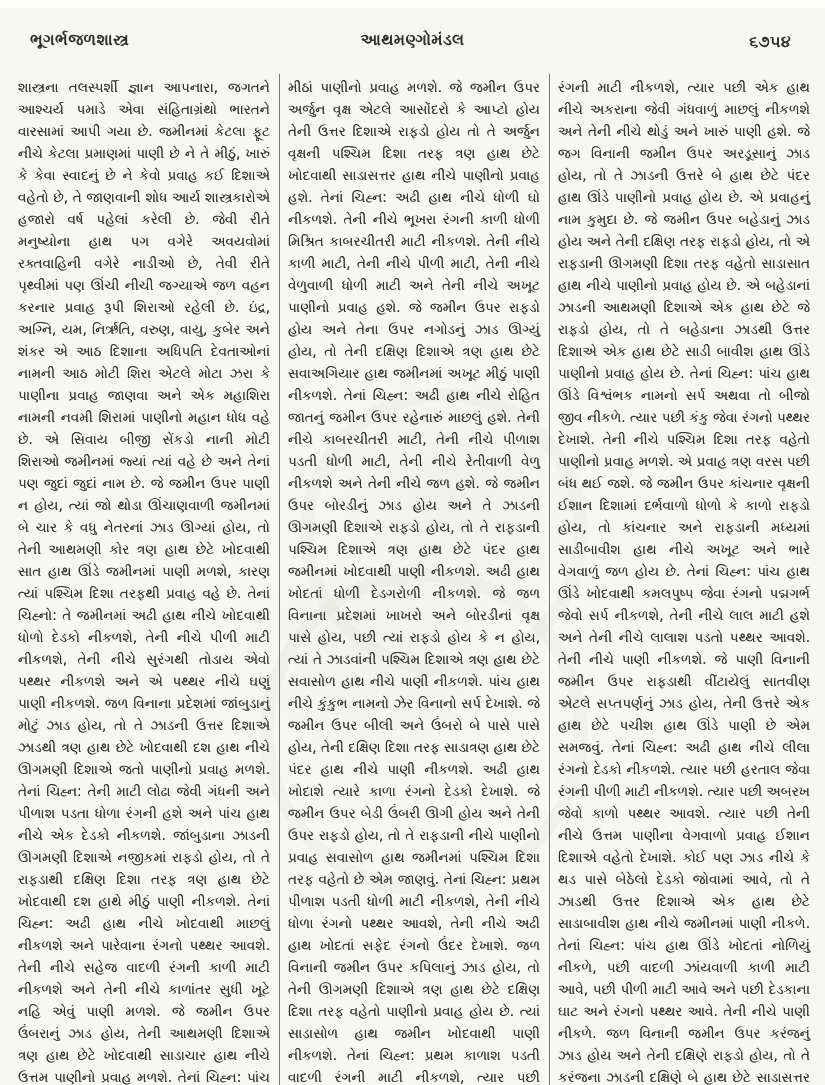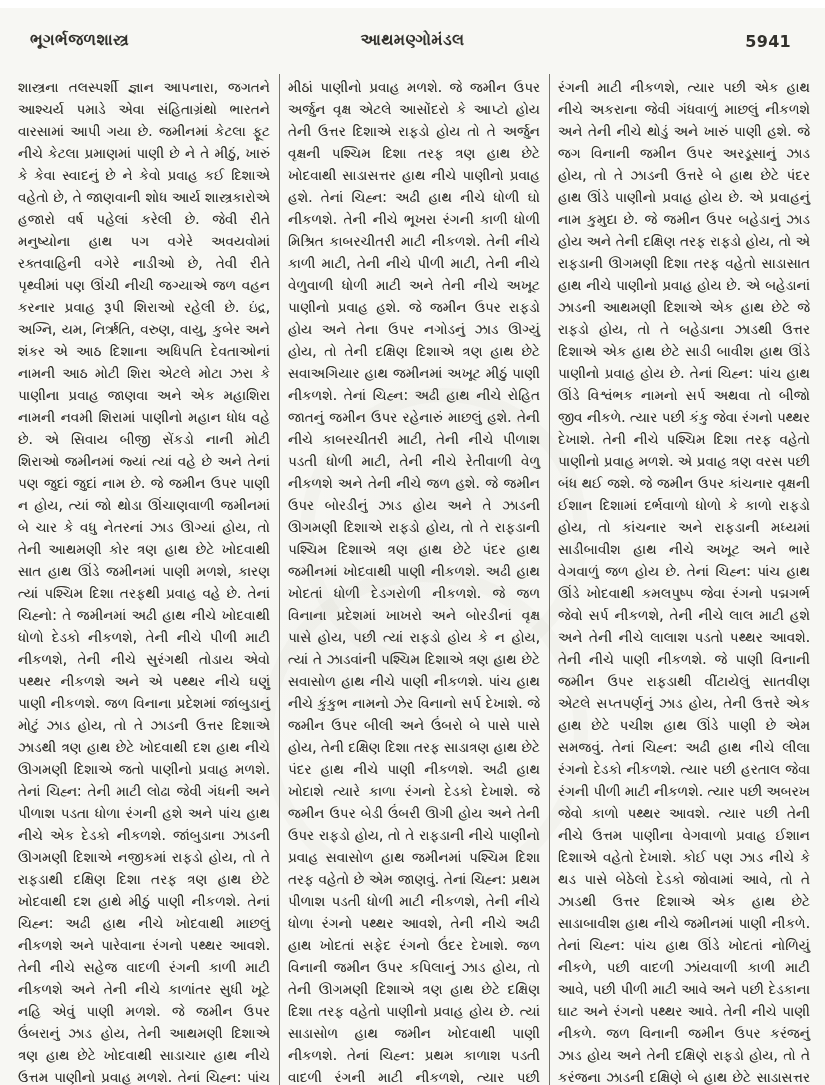--- a/index.html
+++ b/index.html
@@ -66,21 +66,21 @@
 <body>
 
 <div class="page">
 
   <div class="scan-watermark wm1"></div>
   <div class="scan-watermark wm2"></div>
 
   <div class="page-header">
     <span class="running-head-left">ભૂગર્ભજળશાસ્ત્ર</span>
     <span class="book-title">આથમણ્ગોમંડલ</span>
-    <span class="page-number">5941</span>
+    <span class="page-number">૬૭૫૪</span>
   </div>
 
   <div class="text-columns">
     <div class="col">શાસ્ત્રના તલસ્પર્શી જ્ઞાન આપનારા, જગતને આશ્ચર્ય પમાડે એવા સંહિતાગ્રંથો ભારતને વારસામાં આપી ગયા છે. જમીનમાં કેટલા ફૂટ નીચે કેટલા પ્રમાણમાં પાણી છે ને તે મીઠું, ખારું કે કેવા સ્વાદનું છે ને કેવો પ્રવાહ કઈ દિશાએ વહેતો છે, તે જાણવાની શોધ આર્ય શાસ્ત્રકારોએ હજારો વર્ષ પહેલાં કરેલી છે. જેવી રીતે મનુષ્યોના હાથ પગ વગેરે અવયવોમાં રક્તવાહિની વગેરે નાડીઓ છે, તેવી રીતે પૃથ્વીમાં પણ ઊંચી નીચી જગ્યાએ જળ વહન કરનાર પ્રવાહ રૂપી શિરાઓ રહેલી છે. ઇંદ્ર, અગ્નિ, યમ, નિર્ઋતિ, વરુણ, વાયુ, કુબેર અને શંકર એ આઠ દિશાના અધિપતિ દેવતાઓનાં નામની આઠ મોટી શિરા એટલે મોટા ઝરા કે પાણીના પ્રવાહ જાણવા અને એક મહાશિરા નામની નવમી શિરામાં પાણીનો મહાન ધોધ વહે છે. એ સિવાય બીજી સેંકડો નાની મોટી શિરાઓ જમીનમાં જ્યાં ત્યાં વહે છે અને તેનાં પણ જુદાં જુદાં નામ છે. જે જમીન ઉપર પાણી ન હોય, ત્યાં જો થોડા ઊંચાણવાળી જમીનમાં બે ચાર કે વધુ નેતરનાં ઝાડ ઊગ્યાં હોય, તો તેની આથમણી કોર ત્રણ હાથ છેટે ખોદવાથી સાત હાથ ઊંડે જમીનમાં પાણી મળશે, કારણ ત્યાં પશ્ચિમ દિશા તરફથી પ્રવાહ વહે છે. તેનાં ચિહ્નો: તે જમીનમાં અઢી હાથ નીચે ખોદવાથી ધોળો દેડકો નીકળશે, તેની નીચે પીળી માટી નીકળશે, તેની નીચે સુરંગથી તોડાય એવો પથ્થર નીકળશે અને એ પથ્થર નીચે ઘણું પાણી નીકળશે. જળ વિનાના પ્રદેશમાં જાંબુડાનું મોટું ઝાડ હોય, તો તે ઝાડની ઉત્તર દિશાએ ઝાડથી ત્રણ હાથ છેટે ખોદવાથી દશ હાથ નીચે ઊગમણી દિશાએ જતો પાણીનો પ્રવાહ મળશે. તેનાં ચિહ્ન: તેની માટી લોઢા જેવી ગંધની અને પીળાશ પડતા ધોળા રંગની હશે અને પાંચ હાથ નીચે એક દેડકો નીકળશે. જાંબુડાના ઝાડની ઊગમણી દિશાએ નજીકમાં રાફડો હોય, તો તે રાફડાથી દક્ષિણ દિશા તરફ ત્રણ હાથ છેટે ખોદવાથી દશ હાથે મીઠું પાણી નીકળશે. તેનાં ચિહ્ન: અઢી હાથ નીચે ખોદવાથી માછલું નીકળશે અને પારેવાના રંગનો પથ્થર આવશે. તેની નીચે સહેજ વાદળી રંગની કાળી માટી નીકળશે અને તેની નીચે કાળાંતર સુધી ખૂટે નહિ એવું પાણી મળશે. જે જમીન ઉપર ઉંબરાનું ઝાડ હોય, તેની આથમણી દિશાએ ત્રણ હાથ છેટે ખોદવાથી સાડાચાર હાથ નીચે ઉત્તમ પાણીનો પ્રવાહ મળશે. તેનાં ચિહ્ન: પાંચ હાથ નીચે કાળો સર્પ દેખાશે. તેની નીચે કાળો સોયરા જેવો પથ્થર આવશે. તે પથ્થર તોડવાથી</div>
     <div class="column-rule"></div>
     <div class="col">મીઠાં પાણીનો પ્રવાહ મળશે. જે જમીન ઉપર અર્જુન વૃક્ષ એટલે આસોંદરો કે આપ્ટો હોય તેની ઉત્તર દિશાએ રાફડો હોય તો તે અર્જુન વૃક્ષની પશ્ચિમ દિશા તરફ ત્રણ હાથ છેટે ખોદવાથી સાડાસત્તર હાથ નીચે પાણીનો પ્રવાહ હશે. તેનાં ચિહ્ન: અઢી હાથ નીચે ધોળી ઘો નીકળશે. તેની નીચે ભૂખરા રંગની કાળી ધોળી મિશ્રિત કાબરચીતરી માટી નીકળશે. તેની નીચે કાળી માટી, તેની નીચે પીળી માટી, તેની નીચે વેળુવાળી ધોળી માટી અને તેની નીચે અખૂટ પાણીનો પ્રવાહ હશે. જે જમીન ઉપર રાફડો હોય અને તેના ઉપર નગોડનું ઝાડ ઊગ્યું હોય, તો તેની દક્ષિણ દિશાએ ત્રણ હાથ છેટે સવાઅગિયાર હાથ જમીનમાં અખૂટ મીઠું પાણી નીકળશે. તેનાં ચિહ્ન: અઢી હાથ નીચે રોહિત જાતનું જમીન ઉપર રહેનારું માછલું હશે. તેની નીચે કાબરચીતરી માટી, તેની નીચે પીળાશ પડતી ધોળી માટી, તેની નીચે રેતીવાળી વેળુ નીકળશે અને તેની નીચે જળ હશે. જે જમીન ઉપર બોરડીનું ઝાડ હોય અને તે ઝાડની ઊગમણી દિશાએ રાફડો હોય, તો તે રાફડાની પશ્ચિમ દિશાએ ત્રણ હાથ છેટે પંદર હાથ જમીનમાં ખોદવાથી પાણી નીકળશે. અઢી હાથ ખોદતાં ધોળી દેડગરોળી નીકળશે. જે જળ વિનાના પ્રદેશમાં ખાખરો અને બોરડીનાં વૃક્ષ પાસે હોય, પછી ત્યાં રાફડો હોય કે ન હોય, ત્યાં તે ઝાડવાંની પશ્ચિમ દિશાએ ત્રણ હાથ છેટે સવાસોળ હાથ નીચે પાણી નીકળશે. પાંચ હાથ નીચે કુંકુભ નામનો ઝેર વિનાનો સર્પ દેખાશે. જે જમીન ઉપર બીલી અને ઉંબરો બે પાસે પાસે હોય, તેની દક્ષિણ દિશા તરફ સાડાત્રણ હાથ છેટે પંદર હાથ નીચે પાણી નીકળશે. અઢી હાથ ખોદાશે ત્યારે કાળા રંગનો દેડકો દેખાશે. જે જમીન ઉપર બેડી ઉંબરી ઊગી હોય અને તેની ઉપર રાફડો હોય, તો તે રાફડાની નીચે પાણીનો પ્રવાહ સવાસોળ હાથ જમીનમાં પશ્ચિમ દિશા તરફ વહેતો છે એમ જાણવું. તેનાં ચિહ્ન: પ્રથમ પીળાશ પડતી ધોળી માટી નીકળશે, તેની નીચે ધોળા રંગનો પથ્થર આવશે, તેની નીચે અઢી હાથ ખોદતાં સફેદ રંગનો ઉંદર દેખાશે. જળ વિનાની જમીન ઉપર કપિલાનું ઝાડ હોય, તો તેની ઊગમણી દિશાએ ત્રણ હાથ છેટે દક્ષિણ દિશા તરફ વહેતો પાણીનો પ્રવાહ હોય છે. ત્યાં સાડાસોળ હાથ જમીન ખોદવાથી પાણી નીકળશે. તેનાં ચિહ્ન: પ્રથમ કાળાશ પડતી વાદળી રંગની માટી નીકળશે, ત્યાર પછી કાબરચીતરી ઢોલના</div>
     <div class="column-rule"></div>
     <div class="col">રંગની માટી નીકળશે, ત્યાર પછી એક હાથ નીચે અકરાના જેવી ગંધવાળું માછલું નીકળશે અને તેની નીચે થોડું અને ખારું પાણી હશે. જે જગ વિનાની જમીન ઉપર અરડૂસાનું ઝાડ હોય, તો તે ઝાડની ઉત્તરે બે હાથ છેટે પંદર હાથ ઊંડે પાણીનો પ્રવાહ હોય છે. એ પ્રવાહનું નામ કુમુદા છે. જે જમીન ઉપર બહેડાનું ઝાડ હોય અને તેની દક્ષિણ તરફ રાફડો હોય, તો એ રાફડાની ઊગમણી દિશા તરફ વહેતો સાડાસાત હાથ નીચે પાણીનો પ્રવાહ હોય છે. એ બહેડાનાં ઝાડની આથમણી દિશાએ એક હાથ છેટે જે રાફડો હોય, તો તે બહેડાના ઝાડથી ઉત્તર દિશાએ એક હાથ છેટે સાડી બાવીશ હાથ ઊંડે પાણીનો પ્રવાહ હોય છે. તેનાં ચિહ્ન: પાંચ હાથ ઊંડે વિશ્વંભક નામનો સર્પ અથવા તો બીજો જીવ નીકળે. ત્યાર પછી કંકુ જેવા રંગનો પથ્થર દેખાશે. તેની નીચે પશ્ચિમ દિશા તરફ વહેતો પાણીનો પ્રવાહ મળશે. એ પ્રવાહ ત્રણ વરસ પછી બંધ થઈ જશે. જે જમીન ઉપર કાંચનાર વૃક્ષની ઈશાન દિશામાં દર્ભવાળો ધોળો કે કાળો રાફડો હોય, તો કાંચનાર અને રાફડાની મધ્યમાં સાડીબાવીશ હાથ નીચે અખૂટ અને ભારે વેગવાળું જળ હોય છે. તેનાં ચિહ્ન: પાંચ હાથ ઊંડે ખોદવાથી કમલપુષ્પ જેવા રંગનો પદ્મગર્ભ જેવો સર્પ નીકળશે, તેની નીચે લાલ માટી હશે અને તેની નીચે લાલાશ પડતો પથ્થર આવશે. તેની નીચે પાણી નીકળશે. જે પાણી વિનાની જમીન ઉપર રાફડાથી વીંટાયેલું સાતવીણ એટલે સપ્તપર્ણનું ઝાડ હોય, તેની ઉત્તરે એક હાથ છેટે પચીશ હાથ ઊંડે પાણી છે એમ સમજવું. તેનાં ચિહ્ન: અઢી હાથ નીચે લીલા રંગનો દેડકો નીકળશે. ત્યાર પછી હરતાલ જેવા રંગની પીળી માટી નીકળશે. ત્યાર પછી અબરખ જેવો કાળો પથ્થર આવશે. ત્યાર પછી તેની નીચે ઉત્તમ પાણીના વેગવાળો પ્રવાહ ઈશાન દિશાએ વહેતો દેખાશે. કોઈ પણ ઝાડ નીચે કે થડ પાસે બેઠેલો દેડકો જોવામાં આવે, તો તે ઝાડથી ઉત્તર દિશાએ એક હાથ છેટે સાડાબાવીશ હાથ નીચે જમીનમાં પાણી નીકળે. તેનાં ચિહ્ન: પાંચ હાથ ઊંડે ખોદતાં નોળિયું નીકળે, પછી વાદળી ઝાંયવાળી કાળી માટી આવે, પછી પીળી માટી આવે અને પછી દેડકાના ઘાટ અને રંગનો પથ્થર આવે. તેની નીચે પાણી નીકળે. જળ વિનાની જમીન ઉપર કરંજનું ઝાડ હોય અને તેની દક્ષિણે રાફડો હોય, તો તે કરંજના ઝાડની દક્ષિણે બે હાથ છેટે સાડાસત્તર હાથ જમીનનાં પાણીનો પ્રવાહ સમજવો. તેનાં ચિહ્ન: અઢી</div>
   </div>
 

